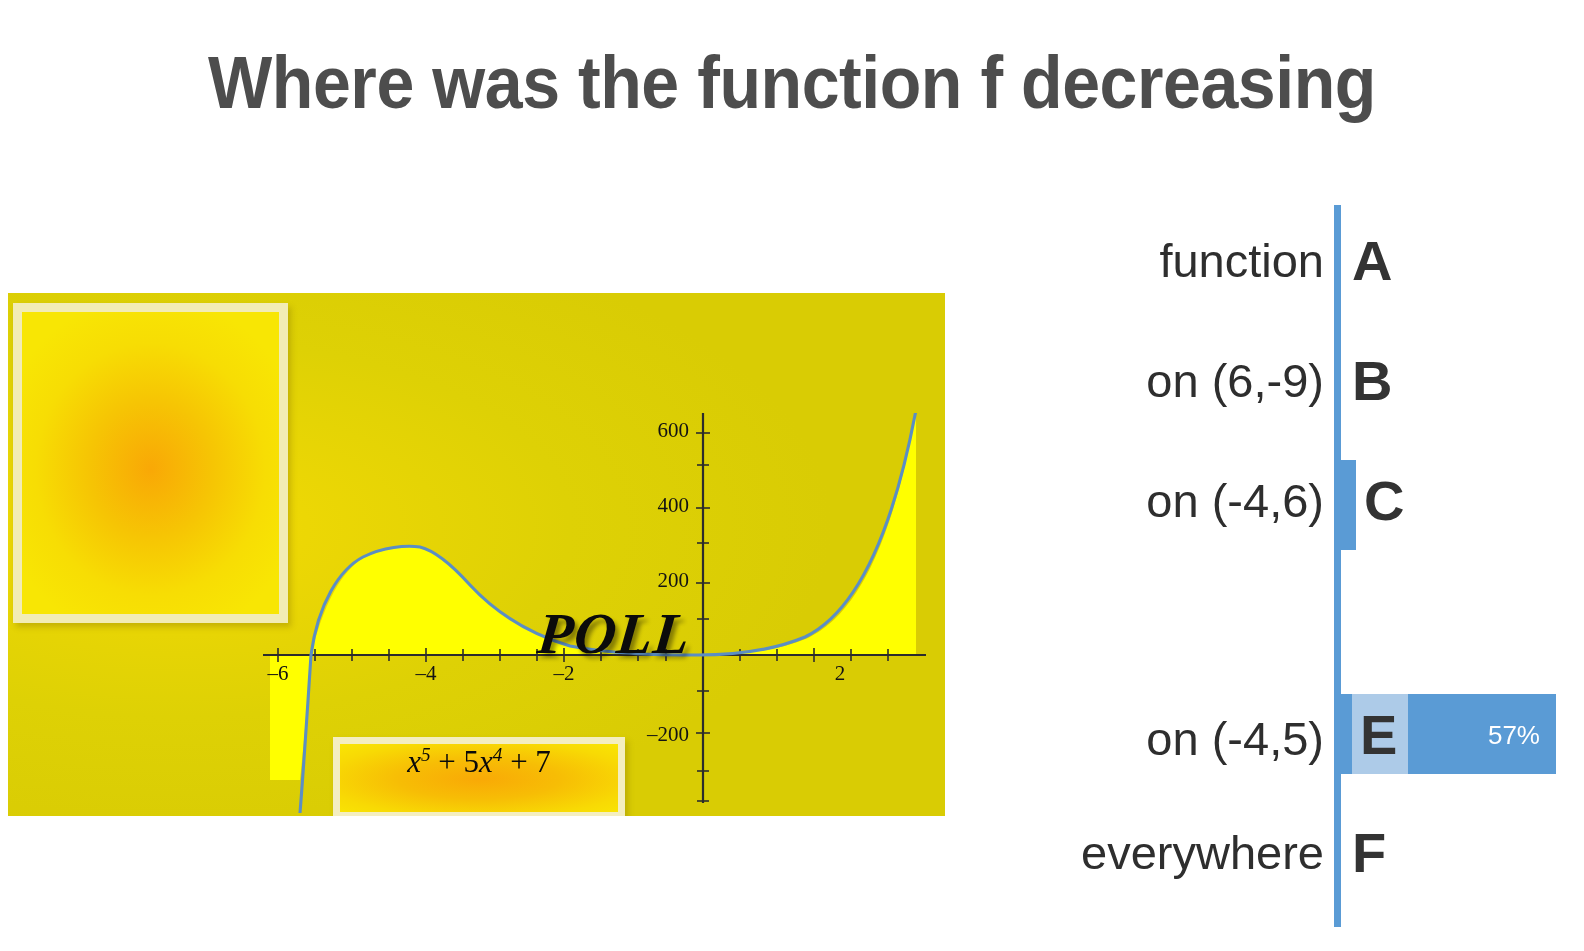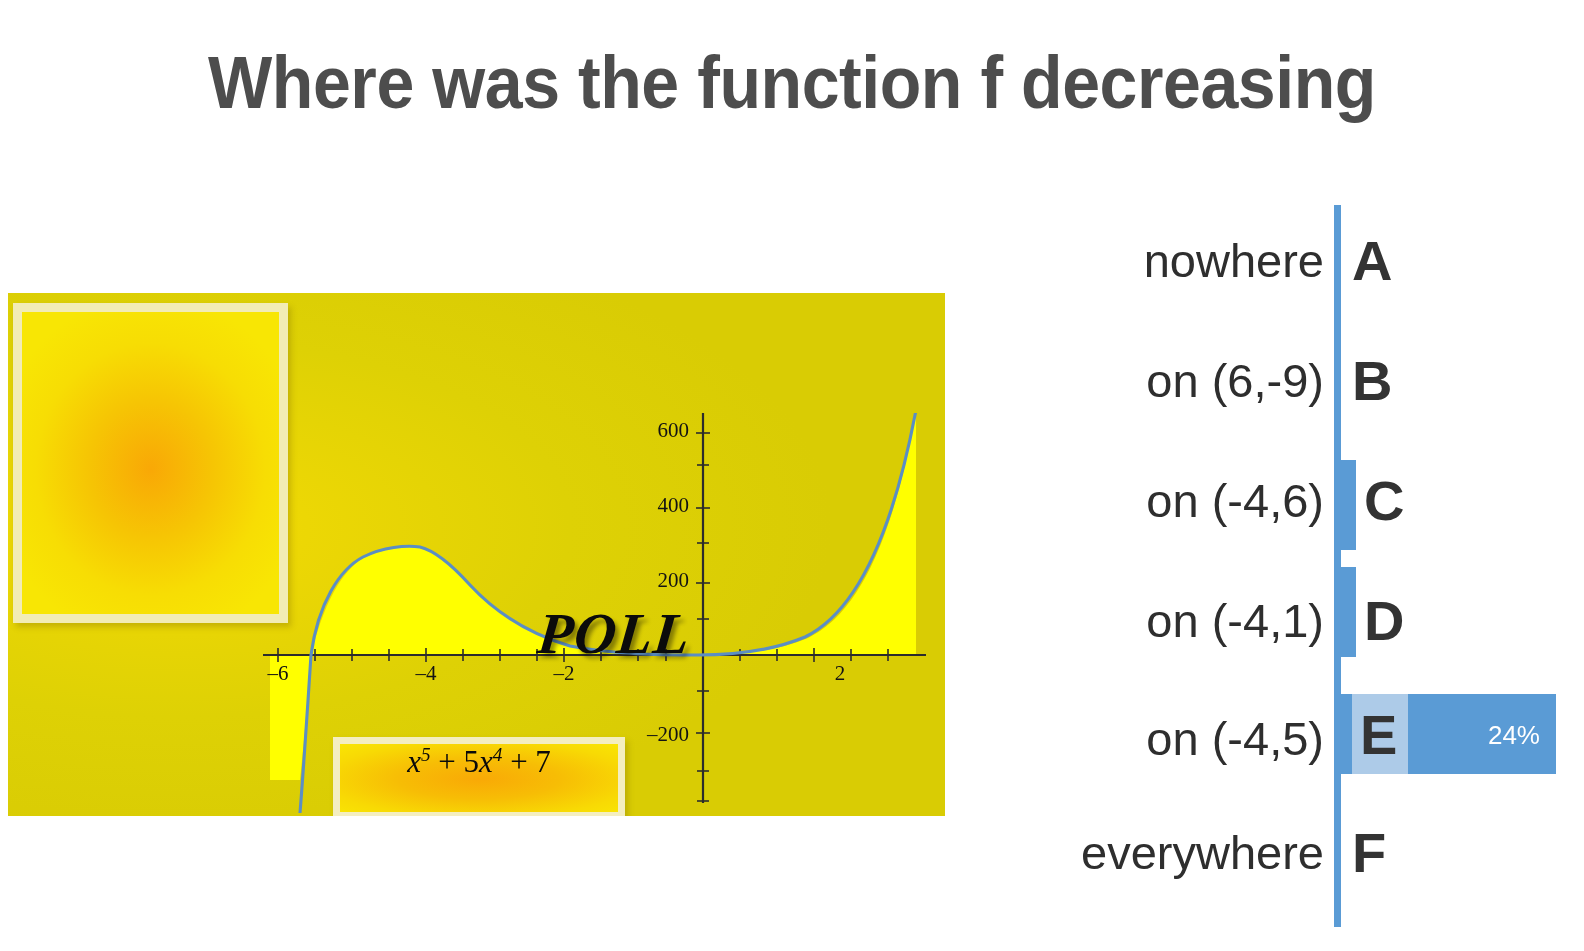--- a/index.html
+++ b/index.html
@@ -269,45 +269,40 @@
   <div id="formula-box">
     <span id="formula-text"><i>x</i><sup>5</sup> + 5<i>x</i><sup>4</sup> + 7</span>
   </div>
 </div>
 
 <div id="poll-results">
 
   <div id="poll-axis-line"></div>
 
   <div class="poll-row" style="top:18px;">
-    <div class="poll-option-label">nowhere</div>
+    <div class="poll-option-label">function</div>
     <div class="poll-letter">A</div>
   </div>
 
   <div class="poll-row" style="top:138px;">
     <div class="poll-option-label">on (6,-9)</div>
     <div class="poll-letter">B</div>
   </div>
 
   <div class="poll-row" style="top:258px;">
     <div class="poll-option-label">on (-4,6)</div>
     <div class="poll-bar" style="top:12px;height:90px;width:20px;"></div>
     <div class="poll-letter" style="left:404px;">C</div>
   </div>
 
-  <div class="poll-row" style="top:378px;">
-    <div class="poll-option-label">on (-4,1)</div>
-    <div class="poll-bar" style="top:-1px;height:90px;width:20px;"></div>
-    <div class="poll-letter" style="left:404px;">D</div>
-  </div>
 
   <div class="poll-row" style="top:496px;">
     <div class="poll-option-label">on (-4,5)</div>
     <div class="poll-bar" style="top:8px;height:80px;width:220px;">
-      <div class="poll-pct" style="right:16px;top:26px;">24%</div>
+      <div class="poll-pct" style="right:16px;top:26px;">57%</div>
     </div>
     <div class="poll-letter-box highlight" style="left:392px;top:8px;width:56px;height:80px;"></div>
     <div class="poll-letter" style="left:400px;top:8px;height:80px;">E</div>
   </div>
 
   <div class="poll-row" style="top:610px;">
     <div class="poll-option-label">everywhere</div>
     <div class="poll-letter">F</div>
   </div>
 

